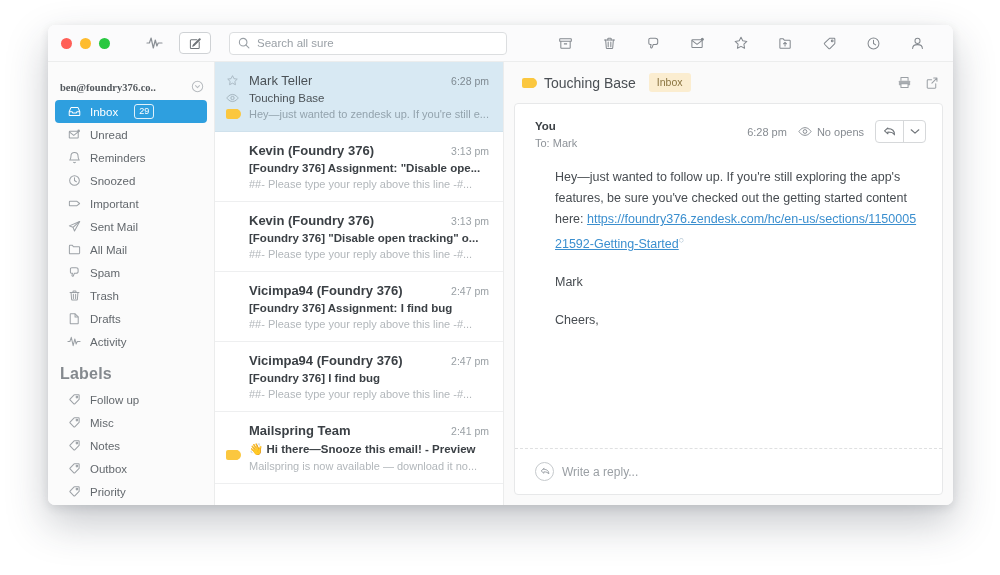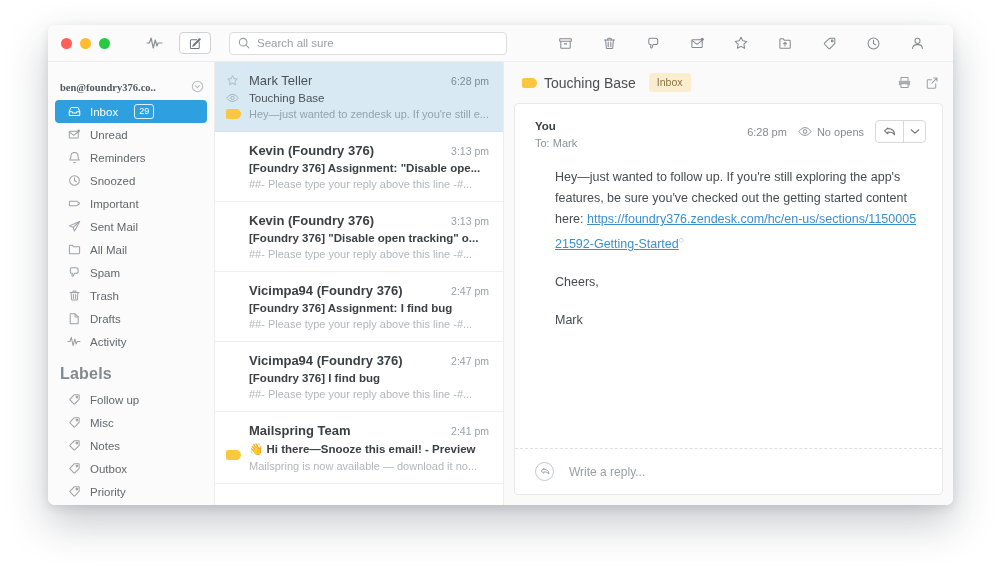--- a/index.html
+++ b/index.html
@@ -258,21 +258,21 @@
     flex: 1 1 auto;
     overflow: hidden;
   }
   .msg-body a { color: #3b8fcf; text-decoration: underline; word-break: break-all; }
   .msg-body p { margin-bottom: 17px; margin-left: 20px; }
   .tracker { font-size: 9px; vertical-align: super; color: #9fb7c9; }
 
   .reply-bar {
     border-top: 1px dashed #dfe0e1;
     padding: 13px 20px;
-    display: flex; align-items: center; gap: 15px;
+    display: flex; align-items: center; gap: 8px;
     flex: 0 0 auto;
   }
   .reply-circle {
     width: 19px; height: 19px; border-radius: 50%;
     border: 1px solid #c6cacd;
     display: flex; align-items: center; justify-content: center;
     color: #9ba0a5;
   }
   .reply-ph { font-size: 12px; color: #9a9fa4; }
   svg { display: block; }
@@ -669,22 +669,22 @@
                   <svg width="10" height="7" viewBox="0 0 10 7" fill="none" stroke="currentColor" stroke-width="1.2" stroke-linecap="round" stroke-linejoin="round">
                     <path d="M1.2 1.8 5 5.1 8.8 1.8"></path>
                   </svg>
                 </span>
               </span>
             </div>
           </div>
 
           <div class="msg-body">
             <p><span>Hey—just wanted to follow up. If you're still exploring the app's features, be sure you've checked out the getting started content here: </span><a href="#">https://foundry376.zendesk.com/hc/en-us/sections/115000521592-Getting-Started</a><span class="tracker">○</span></p>
+            <p>Mark</p>
             <p>Cheers,</p>
-            <p>Mark</p>
           </div>
 
           <div class="reply-bar">
             <span class="reply-circle">
               <svg width="10" height="9" viewBox="0 0 12 10" fill="none" stroke="currentColor" stroke-width="1.15" stroke-linecap="round" stroke-linejoin="round">
                 <path d="M4.6 1.4 1.4 4.3l3.2 2.8V5.4c3.3 0 5 .9 5.9 2.6.2-3.6-1.8-5.6-5.9-5.6z"></path>
               </svg>
             </span>
             <span class="reply-ph">Write a reply...</span>
           </div>

